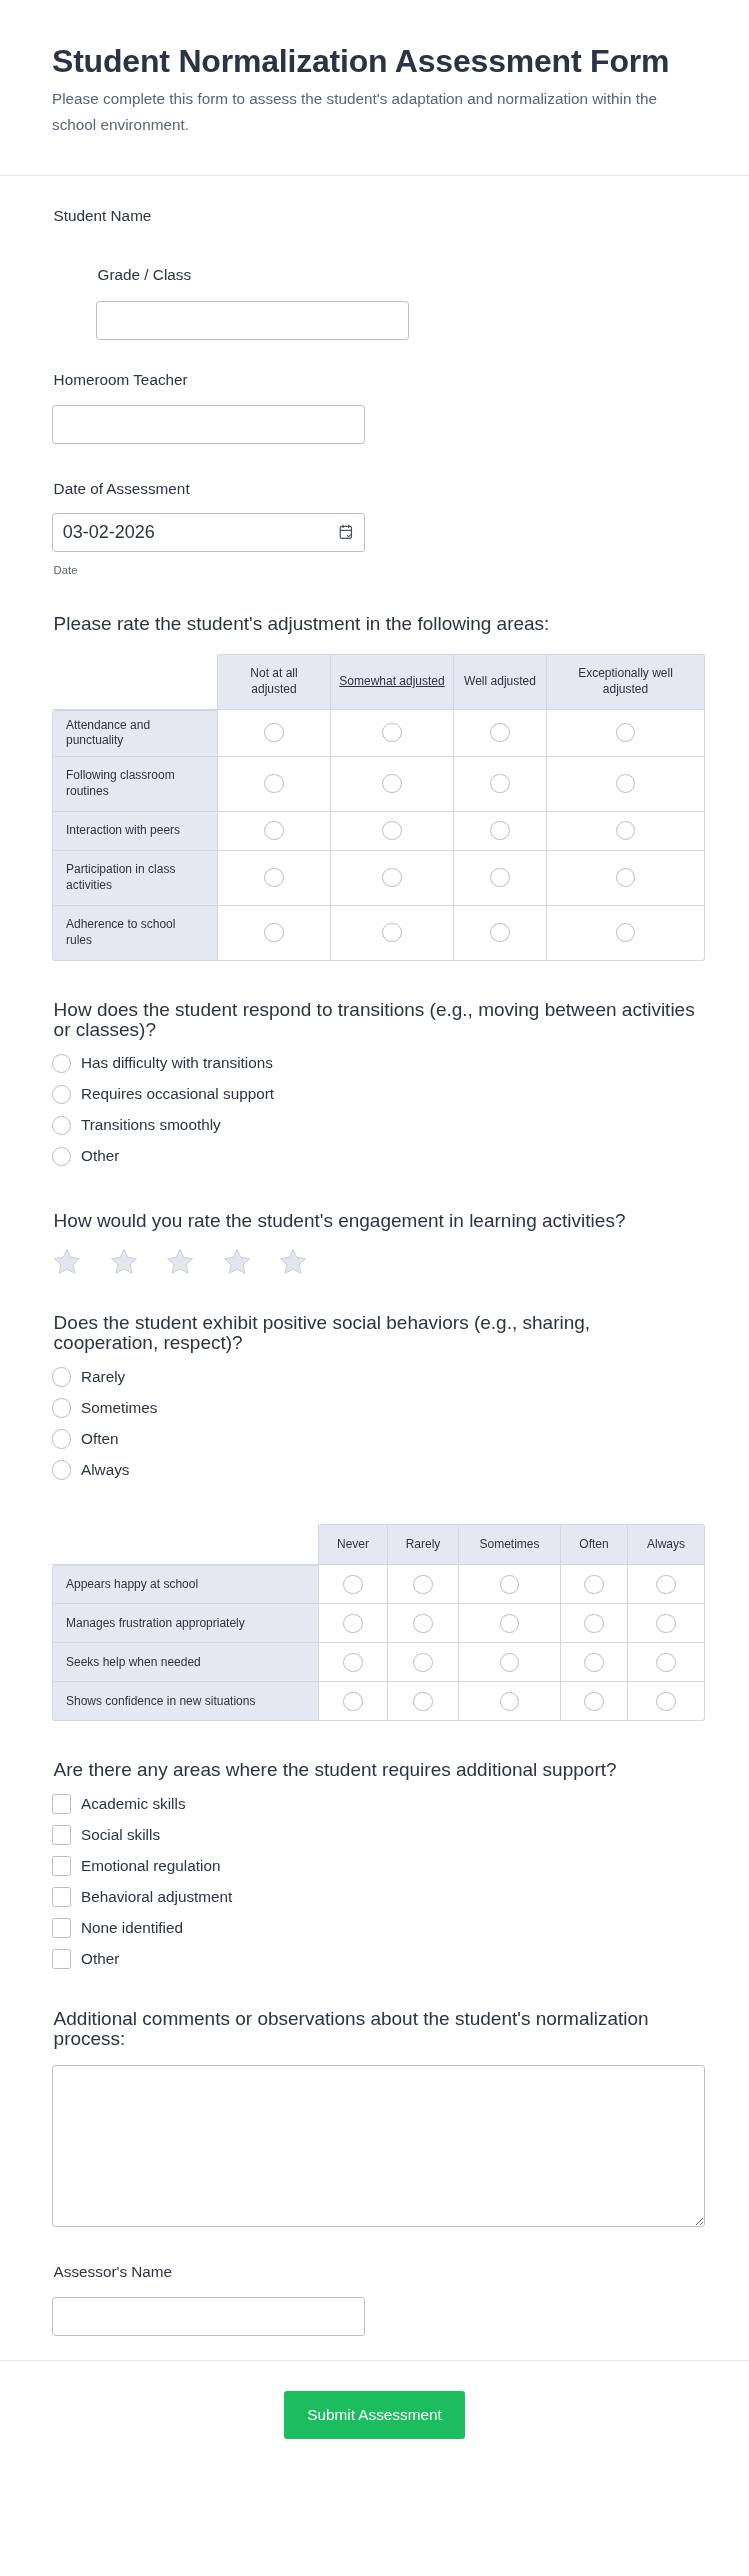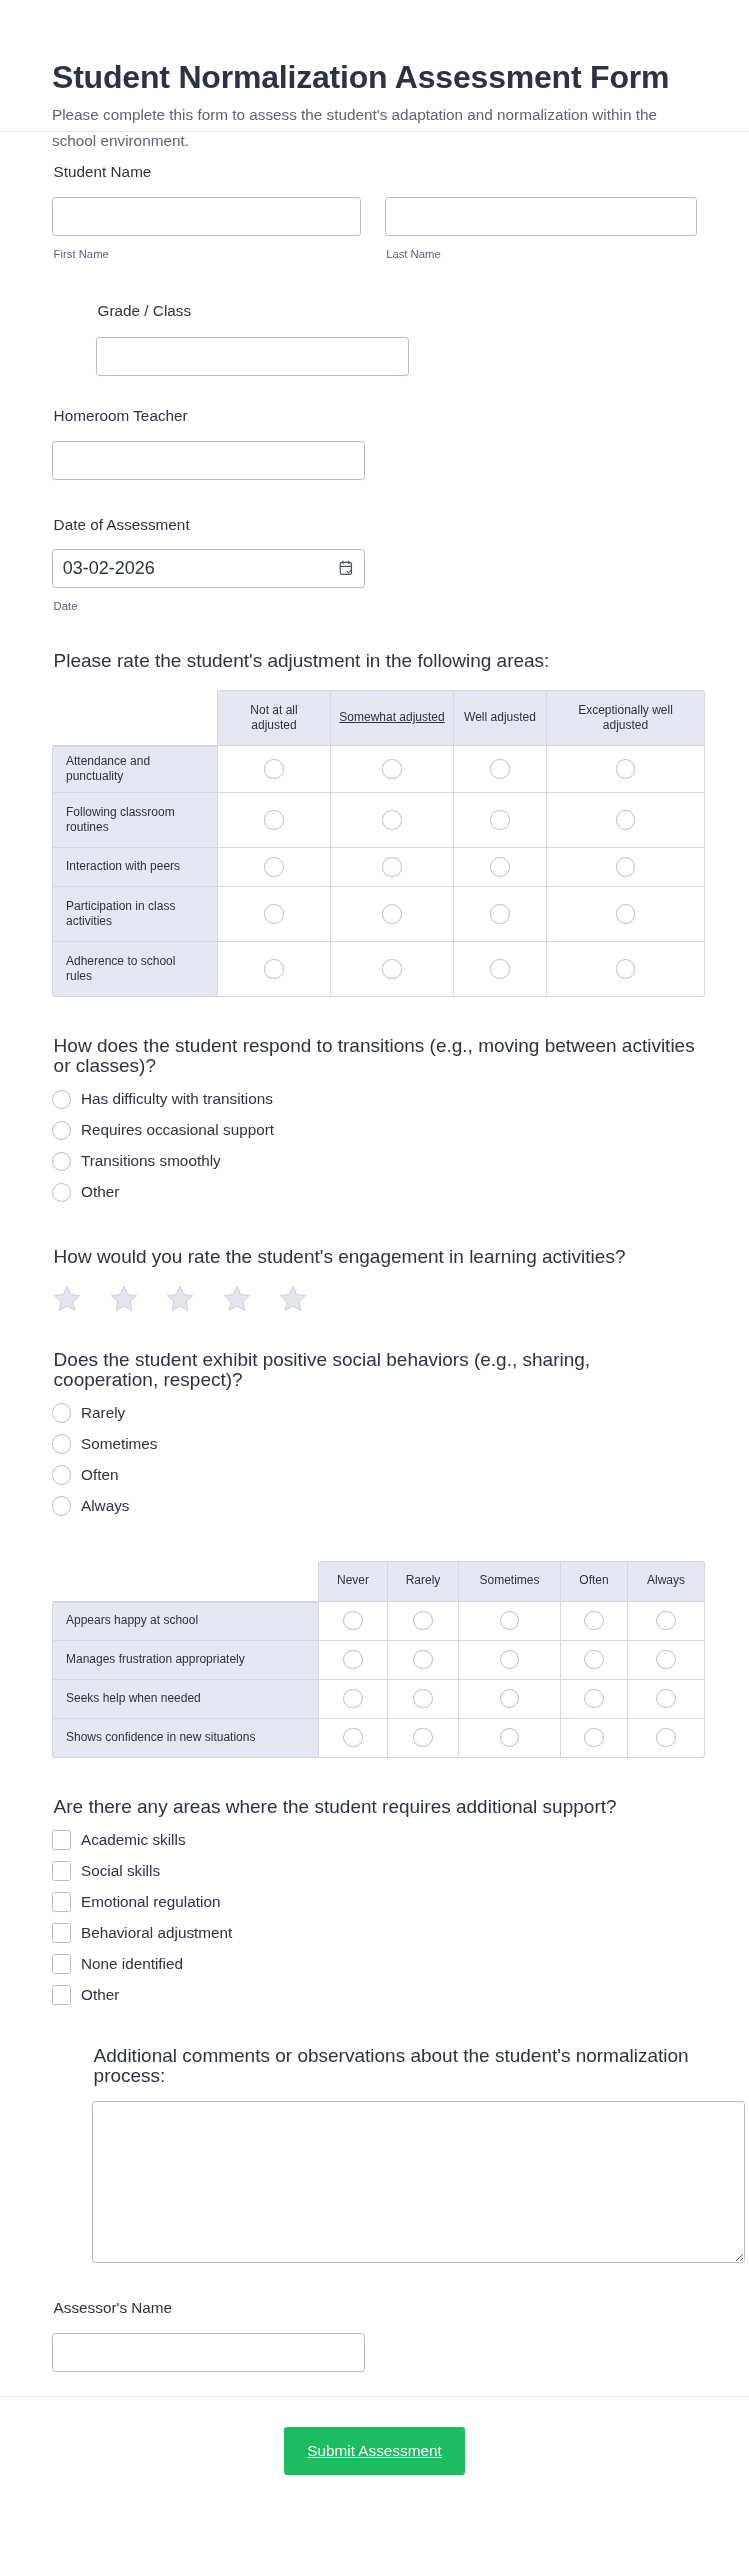--- a/index.html
+++ b/index.html
@@ -3,23 +3,23 @@
   <meta charset="utf-8">
   <style>
     * { box-sizing: border-box; margin: 0; padding: 0; }
     html, body { background: #ffffff; }
     body {
       width: 749px;
       font-family: "Liberation Sans", "DejaVu Sans", sans-serif;
       color: #2c3345;
     }
     .header {
-      padding: 56px 52px 40px 52px;
+      padding: 40px 52px 40px 52px;
       border-bottom: 0.8px solid #e3e6ef;
-      height: 132px;
+      height: 176px;
     }
     .header h1 {
       font-size: 32px;
       font-weight: bold;
       color: #2c3345;
       letter-spacing: -0.2px;
       line-height: 43px;
     }
     .header p {
       margin-top: 3.2px;
@@ -156,45 +156,34 @@
     .submit {
       background: #1bbd5f;
       color: #fff;
       border: none;
       border-radius: 3.2px;
       height: 48px;
       width: 181px;
       font-family: "Liberation Sans", "DejaVu Sans", sans-serif;
       font-size: 15.3px;
       cursor: pointer;
-      text-decoration: underline;
     }
   </style>
 </head>
 <body>
 
 <div class="header">
   <h1>Student Normalization Assessment Form</h1>
   <p>Please complete this form to assess the student's adaptation and normalization within the school environment.</p>
 </div>
 
 <div class="form-body">
 
   <div class="field" style="padding-top:30px;">
     <label class="label">Student Name</label>
-    <div class="name-row" style="margin-top:15.3px;">
-      <div class="name-col">
-        <input class="input" type="text" value="" style="">
-        <div class="sublabel">First Name</div>
-      </div>
-      <div class="name-col last">
-        <input class="input" type="text" value="" style="">
-        <div class="sublabel">Last Name</div>
-      </div>
-    </div>
   </div>
 
   <div class="field" style="margin-top:40px;margin-left:44px;">
     <label class="label">Grade / Class</label>
     <input class="input" style="margin-top: 16px;" type="text" value="">
   </div>
 
   <div class="field" style="margin-top:30px;">
     <label class="label">Homeroom Teacher</label>
     <input class="input" style="margin-top: 16px;" type="text" value="">
@@ -404,21 +393,21 @@
           <span class="checkbox"></span>
           <span class="opt-label">None identified</span>
         </div>
         <div class="opt">
           <span class="checkbox"></span>
           <span class="opt-label">Other</span>
         </div>
       </div>
   </div>
 
-  <div class="field" style="margin-top:35px;margin-left:40px;">
+  <div class="field" style="margin-top:35px;">
     <div class="section-q">Additional comments or observations about the student's normalization process:</div>
     <textarea class="input" style="margin-top: 15.3px;"></textarea>
   </div>
 
   <div class="field" style="margin-top:35px;">
     <label class="label">Assessor's Name</label>
     <input class="input" style="margin-top: 16px;" type="text" value="">
   </div>
 </div>
 

